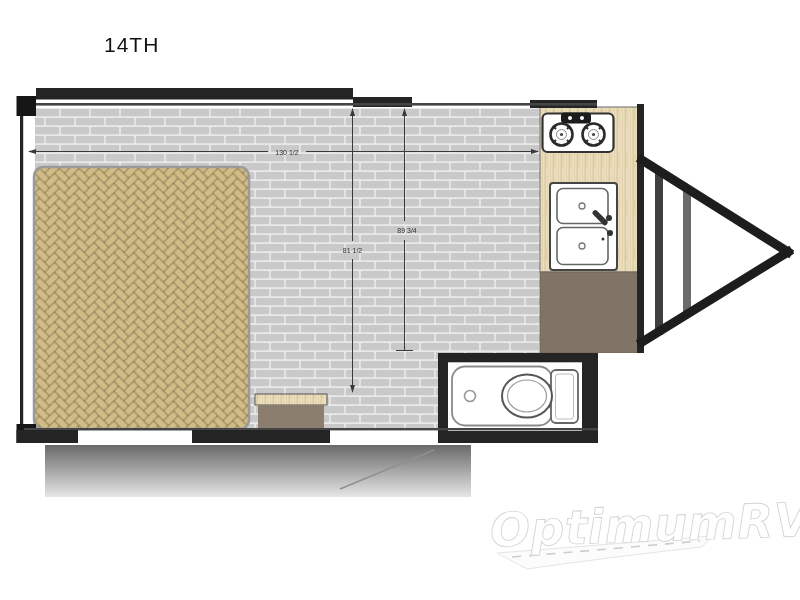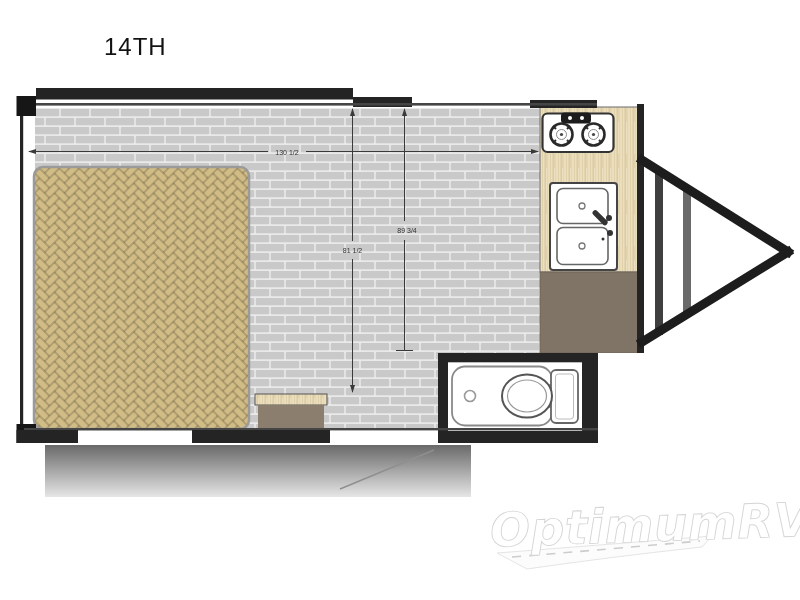--- a/index.html
+++ b/index.html
@@ -7,21 +7,21 @@
     --bed-brick:#d2bc86; --bed-gap:#8d8059;
     --wood-base:#ecdfbf; --wood-grain:#d6c49a; --wood-grain2:#e0d0a8;
     --cabinet:#7f7466; --step:#8b7e6e;
     --wall:#242424; --wall-dark:#161616; --line:#454545;
     --ramp-dark:#696969; --ramp-light:#e6e6e6;
     --dim:#333333;
   }
   html,body{margin:0;padding:0;background:#ffffff;}
   .page{position:relative;width:800px;height:600px;background:#ffffff;overflow:hidden;
         font-family:"Liberation Sans",sans-serif;}
-  .plan-title{position:absolute;left:104px;top:33px;font-size:24px;color:#121212;
+  .plan-title{position:absolute;left:104px;top:33px;font-size:21px;color:#121212;
         letter-spacing:1px;font-weight:500;}
   svg{position:absolute;left:0;top:0;}
   .dim-label{font-family:"Liberation Sans",sans-serif;font-size:7px;fill:var(--dim);}
   .wm-text{font-family:"DejaVu Sans",sans-serif;font-size:47px;font-style:italic;
         font-weight:bold;fill:#ffffff;stroke:#d2d2d2;stroke-width:0.9px;letter-spacing:0.5px;}
 </style>
 </head>
 <body>
 
 <div class="page">

